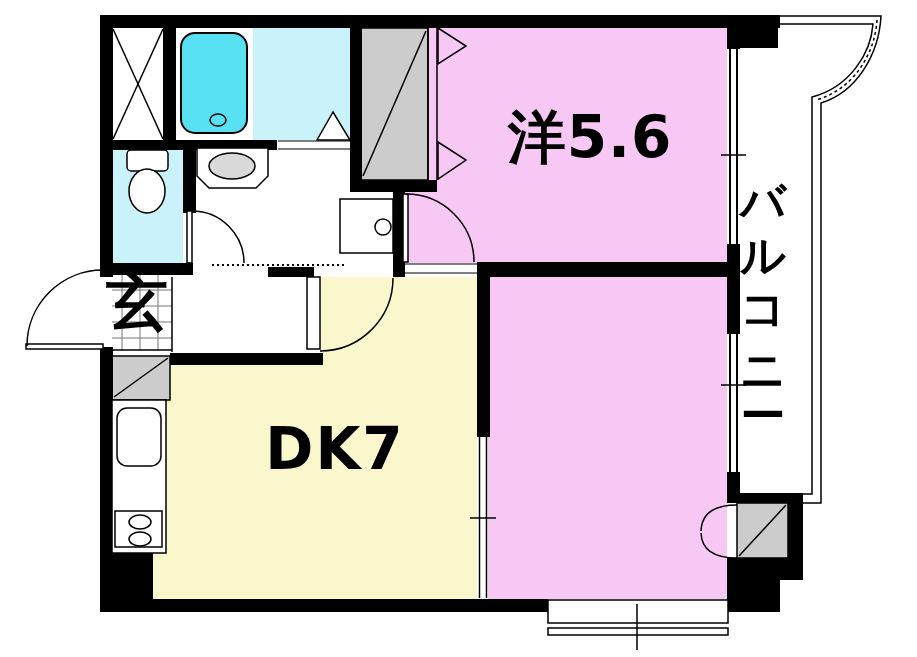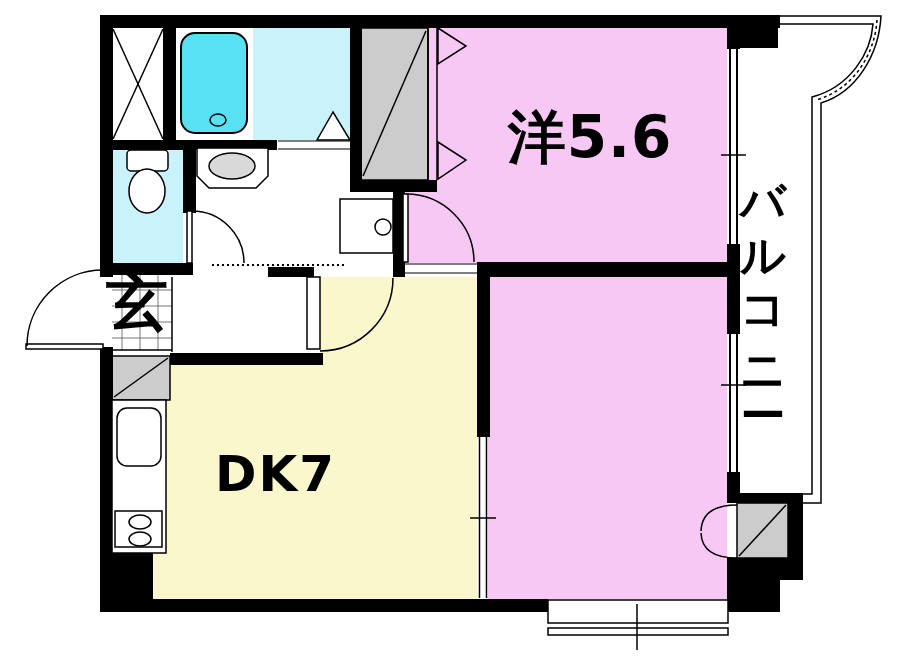--- a/index.html
+++ b/index.html
@@ -2,21 +2,21 @@
 <html><head>
 <meta charset="utf-8">
 <style>
   html,body{margin:0;padding:0;background:#ffffff;}
   .plan{position:relative;width:917px;height:657px;background:#ffffff;overflow:hidden;
         font-family:"DejaVu Sans","Liberation Sans",sans-serif;}
   .plan svg{position:absolute;left:0;top:0;}
   .lbl{position:absolute;color:#000;font-weight:bold;line-height:1;white-space:nowrap;}
   .lbl-yo56{left:455px;top:108px;width:270px;text-align:center;font-size:58px;letter-spacing:1px;}
   .lbl-yo6{left:490px;top:404px;width:235px;text-align:center;font-size:58px;}
-  .lbl-dk{left:215px;top:449px;width:240px;text-align:left;font-size:50px;letter-spacing:2px;}
+  .lbl-dk{left:215px;top:420px;width:240px;text-align:center;font-size:58px;letter-spacing:2px;}
   .lbl-genkan{left:102px;top:271px;width:70px;text-align:center;font-size:62px;}
   .lbl-balcony{left:741px;top:150px;height:330px;font-size:45px;
                writing-mode:vertical-rl;text-orientation:upright;letter-spacing:9px;}
 </style>
 </head>
 <body>
 
 <div class="plan">
 <svg width="917" height="657" viewBox="0 0 917 657">
 

